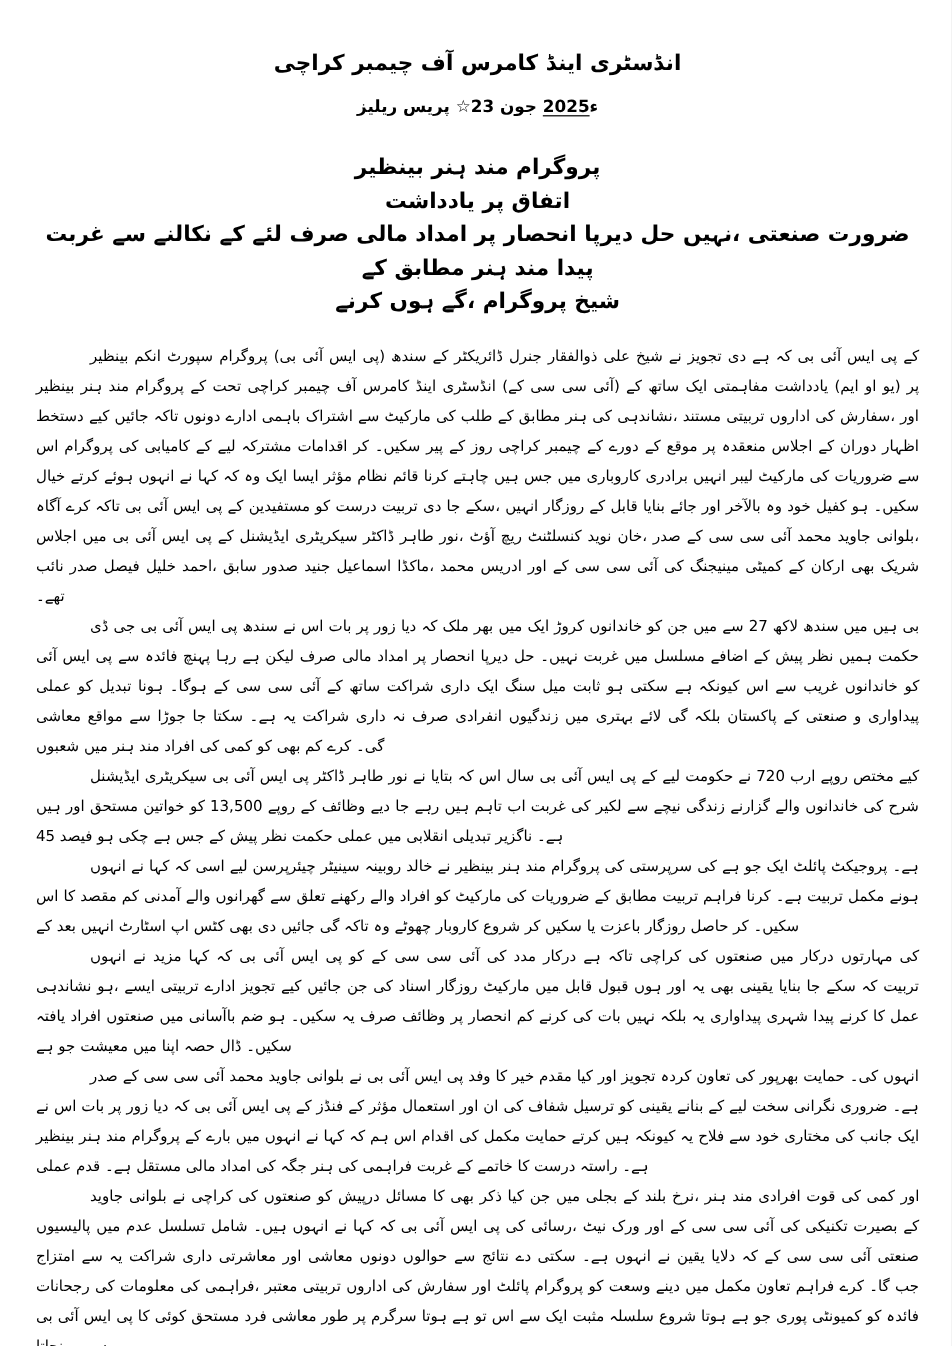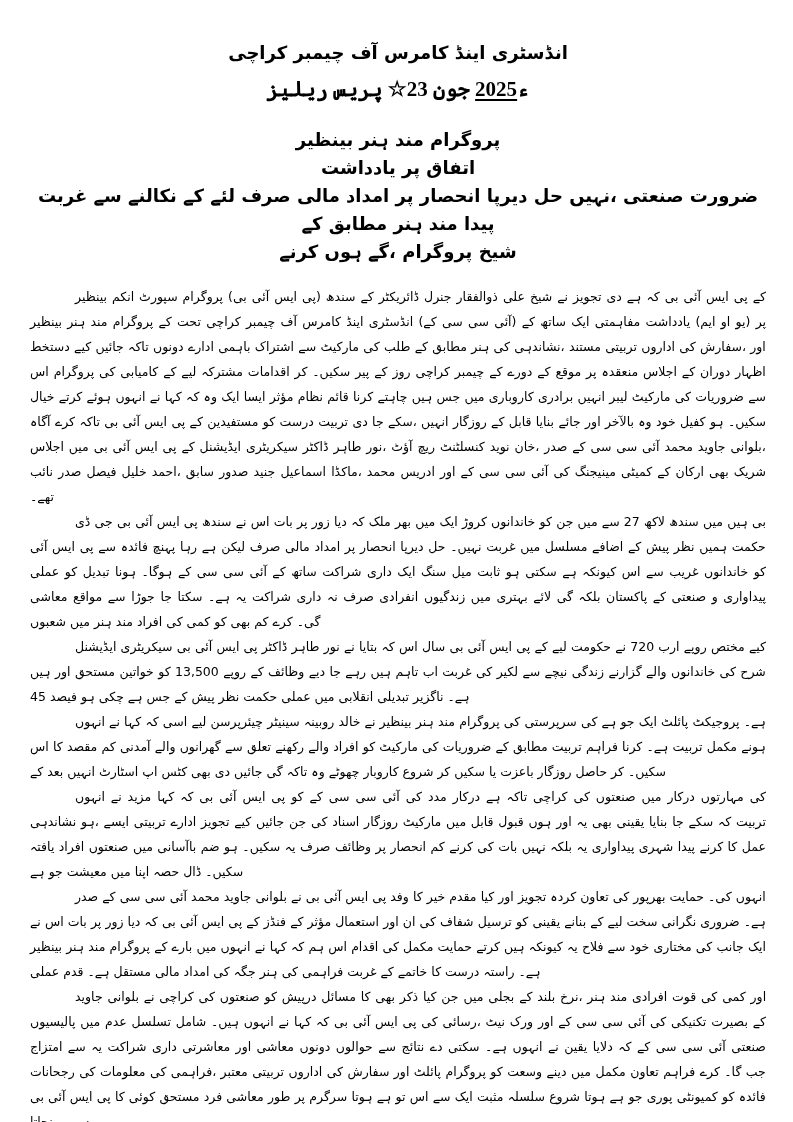--- a/index.html
+++ b/index.html
@@ -19,24 +19,23 @@
   .title {
     margin: 0;
     text-align: center;
     font-size: 18px;
     font-weight: bold;
     line-height: 26px;
   }
   .dateline {
     margin-top: 12px;
     text-align: center;
-    font-size: 21px;
+    font-size: 14px;
     font-weight: bold;
     line-height: 22px;
-    font-family: Liberation Serif, serif;
   }
   .dateline bdi, .dateline span { unicode-bidi: isolate; }
   .dateline .year u { text-decoration: underline; text-underline-offset: 3px; }
   .headlines {
     margin-top: 26px;
     text-align: center;
     font-weight: bold;
     font-size: 18px;
     line-height: 28px;
   }

